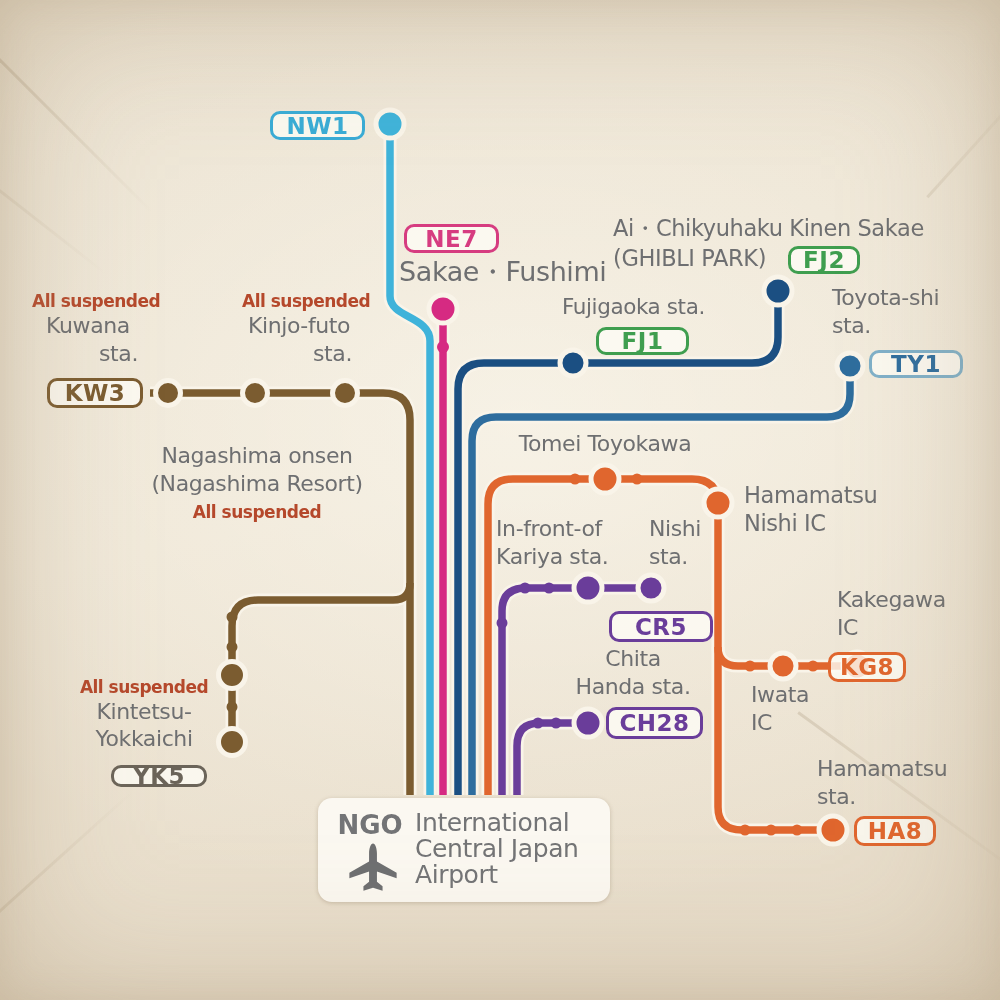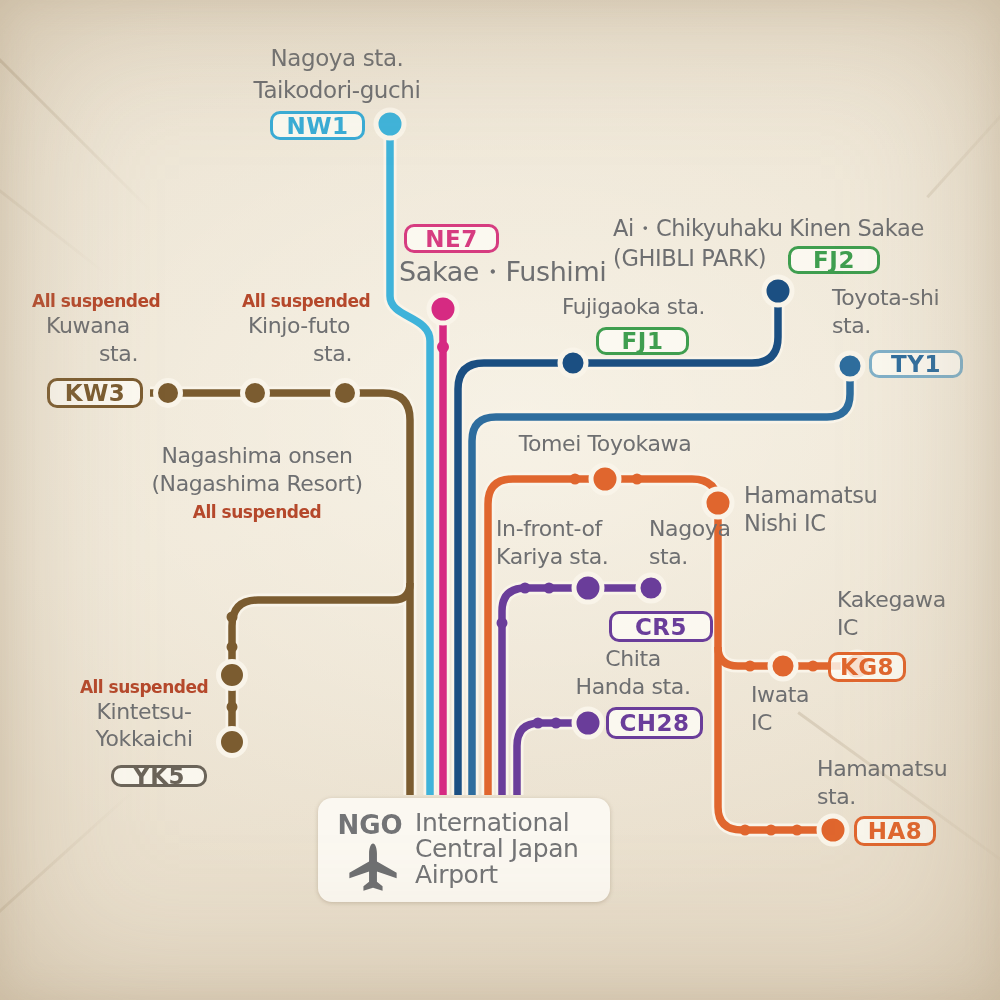--- a/index.html
+++ b/index.html
@@ -119,34 +119,30 @@
     </g>
     <g fill="#6a3d9a">
       <circle cx="502" cy="623" r="5.5"></circle>
       <circle cx="525" cy="588" r="5.5"></circle>
       <circle cx="549" cy="588" r="5.5"></circle>
       <circle cx="588" cy="588" r="14" stroke="#f9f4e9" stroke-width="5"></circle>
       <circle cx="651" cy="588" r="13" stroke="#f9f4e9" stroke-width="5"></circle>
     </g>
   </svg>
 
-  <div class="lbl ctr" style="left:337px;top:42px;font-size:23px;line-height:32px;">
-    <div>Nagoya sta.</div>
-    <div>Taikodori-guchi</div>
-  </div>
   <div class="badge b-lblue" style="left:270px;top:111px;width:95px;height:29px;">NW1</div>
 
   <div class="badge b-pink" style="left:404px;top:224px;width:95px;height:29px;">NE7</div>
   <div class="lbl big" style="left:399px;top:256px;">Sakae・Fushimi</div>
 
   <div class="lbl" style="left:613px;top:213px;font-size:22.5px;line-height:30px;">
     <div>Ai・Chikyuhaku Kinen Sakae</div>
     <div>(GHIBLI PARK)</div>
   </div>
-  <div class="badge b-green" style="left:788px;top:246px;width:92px;height:28px;">FJ2</div>
+  <div class="badge b-green" style="left:788px;top:246px;width:72px;height:28px;">FJ2</div>
 
   <div class="lbl" style="left:562px;top:293px;font-size:21.5px;">Fujigaoka sta.</div>
   <div class="badge b-green" style="left:596px;top:327px;width:93px;height:28px;">FJ1</div>
 
   <div class="lbl" style="left:832px;top:284px;">
     <div>Toyota-shi</div>
     <div>sta.</div>
   </div>
   <div class="badge b-steel" style="left:869px;top:350px;width:94px;height:28px;">TY1</div>
 
@@ -174,21 +170,21 @@
   <div class="lbl" style="left:744px;top:481px;font-size:22.5px;">
     <div>Hamamatsu</div>
     <div>Nishi IC</div>
   </div>
 
   <div class="lbl" style="left:496px;top:515px;">
     <div>In-front-of</div>
     <div>Kariya sta.</div>
   </div>
   <div class="lbl" style="left:649px;top:515px;">
-    <div>Nagoya</div>
+    <div>Nishi</div>
     <div>sta.</div>
   </div>
   <div class="badge b-purple" style="left:609px;top:611px;width:104px;height:31px;">CR5</div>
 
   <div class="lbl ctr" style="left:633px;top:645px;">
     <div>Chita</div>
     <div>Handa sta.</div>
   </div>
   <div class="badge b-purple" style="left:606px;top:707px;width:97px;height:32px;">CH28</div>
 

